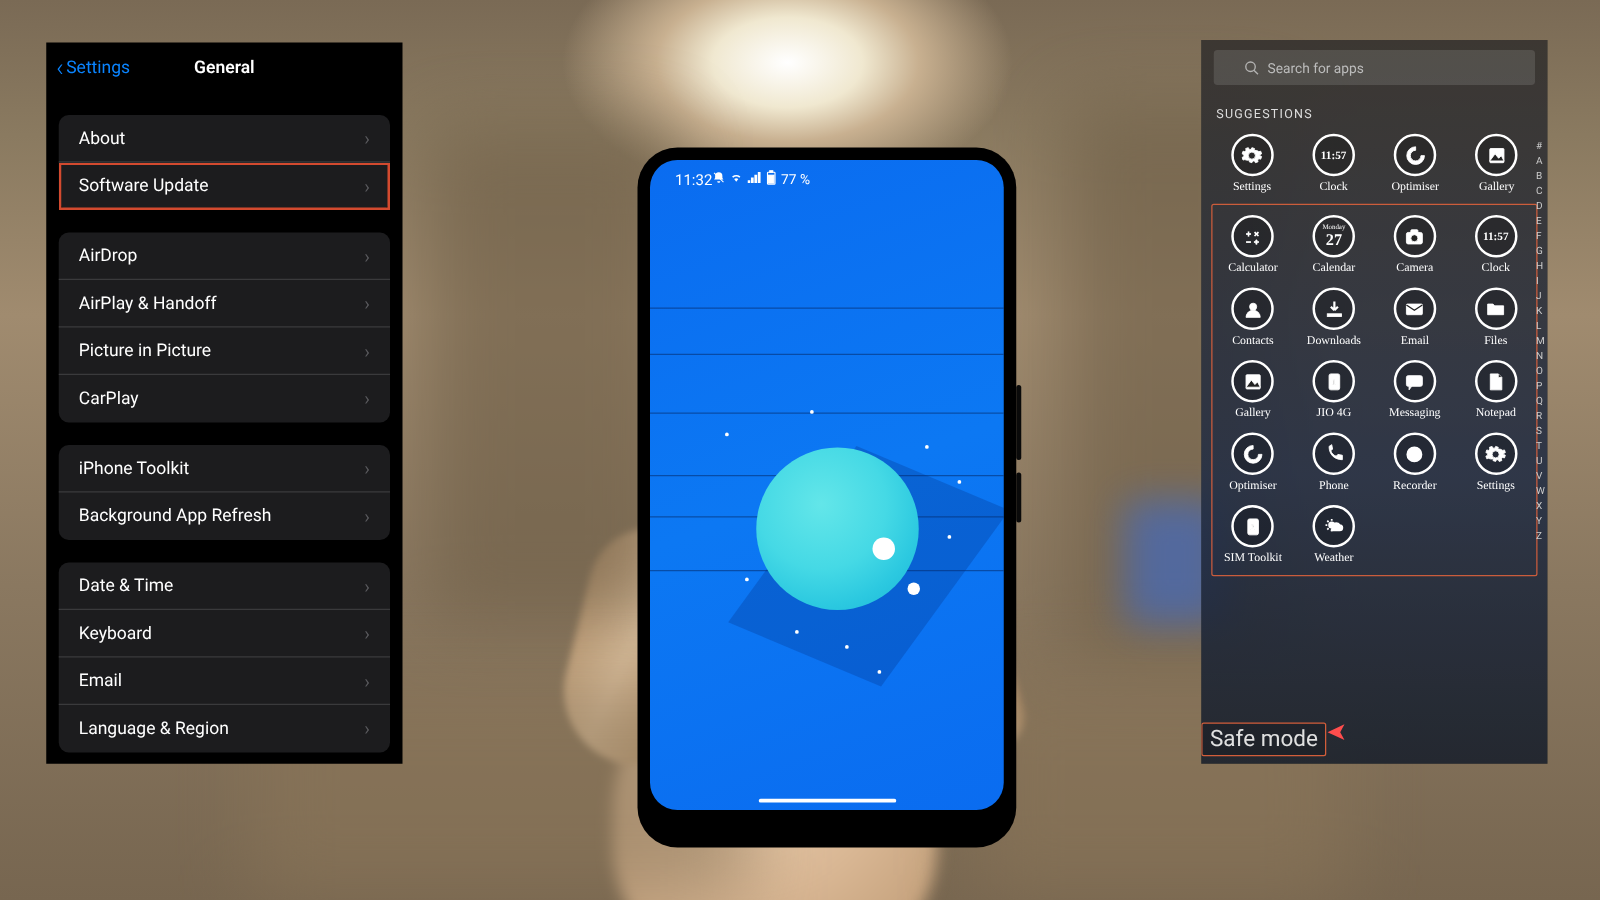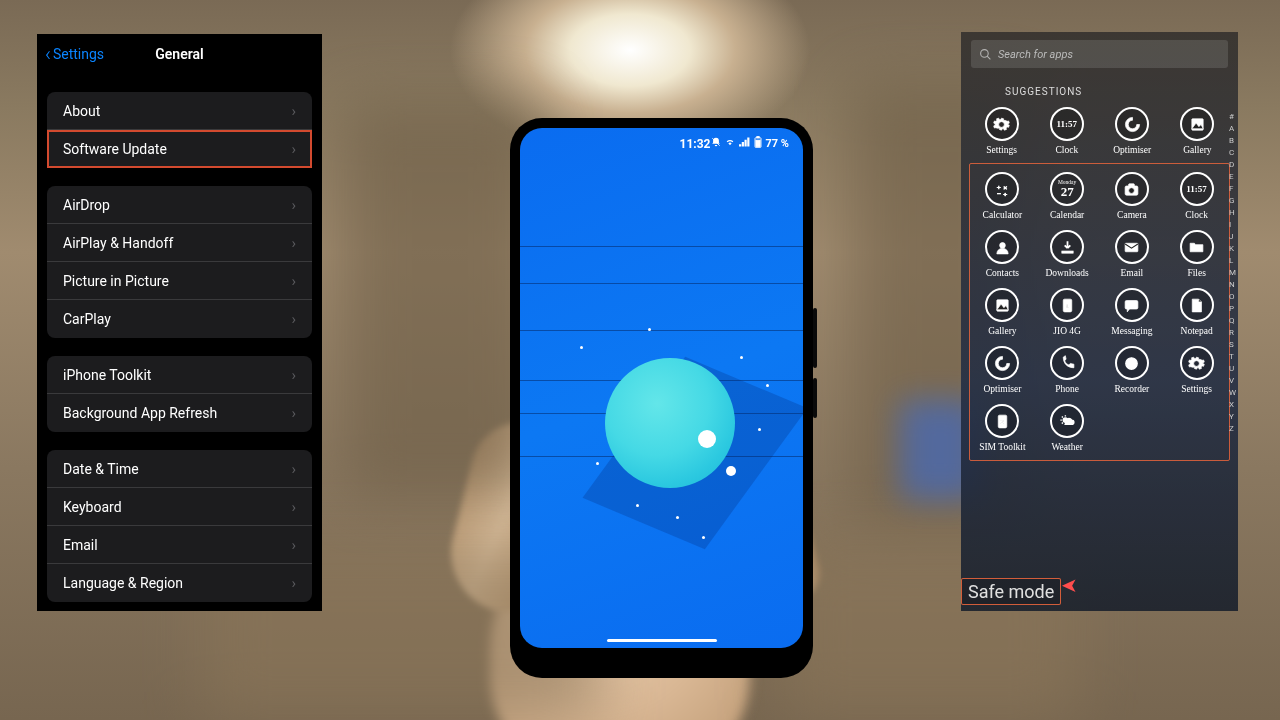--- a/index.html
+++ b/index.html
@@ -88,25 +88,25 @@
   .phone .side-btn.r2 { right:-4px; top:260px; width:4px; height:40px; border-radius:2px; }
   .phone-screen {
     width:100%; height:100%;
     background: linear-gradient(160deg, #0a6cf0 0%, #0c78f3 50%, #0a6cf0 100%);
     border-radius: 22px;
     position:relative;
     overflow:hidden;
   }
   .status-bar {
     display:flex;
-    justify-content:flex-end;
+    justify-content:flex-start;
     align-items:center;
     color:#fff;
     font-size:12px;
-    font-weight:700;
+    font-weight:400;
     padding: 8px 14px 0 20px;
     position:relative;
     z-index:3;
   }
   .status-right { display:flex; align-items:center; gap:3px; font-size:11px; }
   .status-icon { display:inline-block; }
   .shelf-line { position:absolute; left:0; right:0; height:1px; background:rgba(0,0,30,.35); z-index:1;}
   .planet {
     position:absolute;
     left: 85px; top: 230px;
@@ -180,32 +180,30 @@
     z-index:0;
   }
   .drawer > * { position:relative; z-index:1; }
   .search {
     margin:8px 10px 6px 10px;
     height:28px;
     background: rgba(255,255,255,0.12);
     border-radius:3px;
     display:flex;
     align-items:center;
-    padding:0 8px;
+    padding:0 24px;
     gap:6px;
     color:#bbb;
-    font-style:italic;
   }
   .search-icon-svg { width:13px; height:13px; opacity:.8; }
   .drawer-heading {
     padding: 12px 12px 6px 12px;
     font-size:10px;
     letter-spacing:1px;
     color:#ddd;
-    margin-left:32px;
   }
   .app-grid {
     display:grid;
     grid-template-columns: repeat(4, 1fr);
     gap: 10px 0;
     padding: 4px 8px 8px 8px;
   }
   .app-grid.all-box {
     border:1px solid rgba(230,100,60,.85);
     margin: 0 8px 0 8px;

